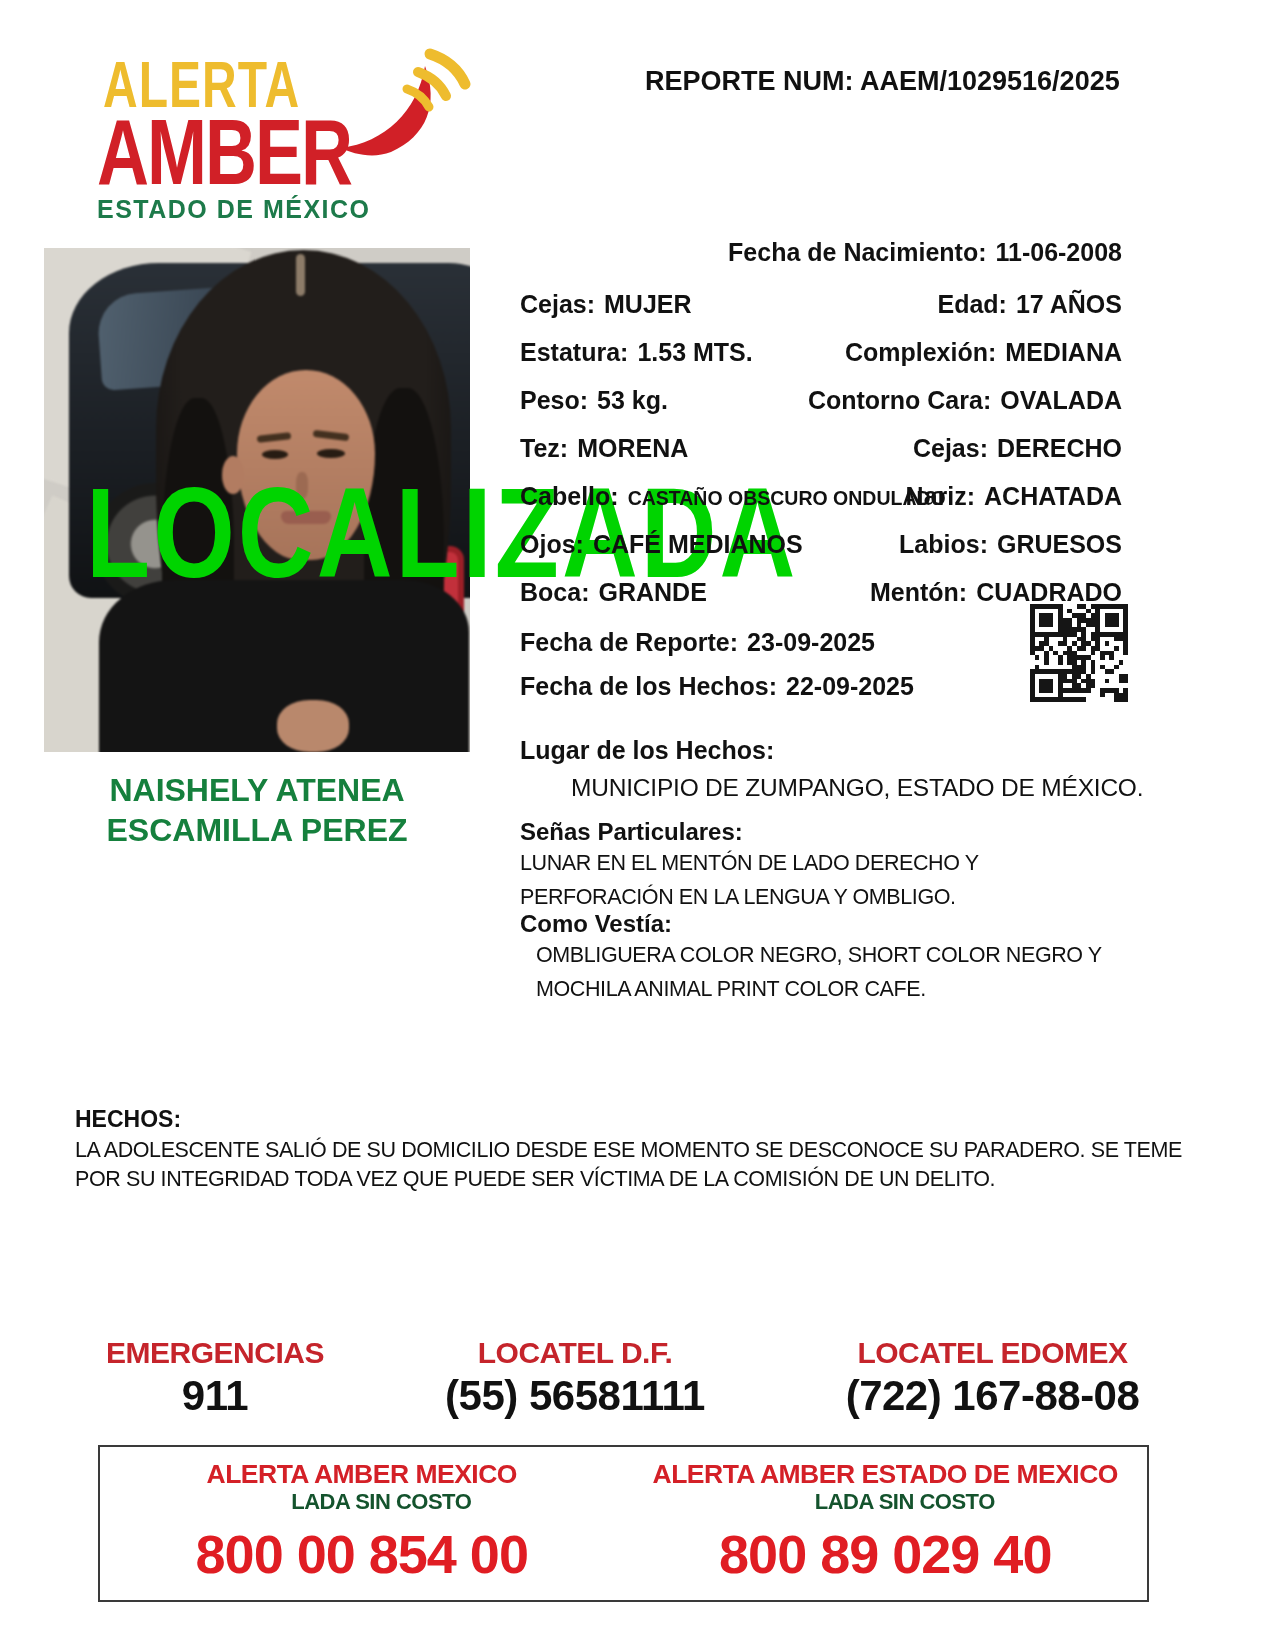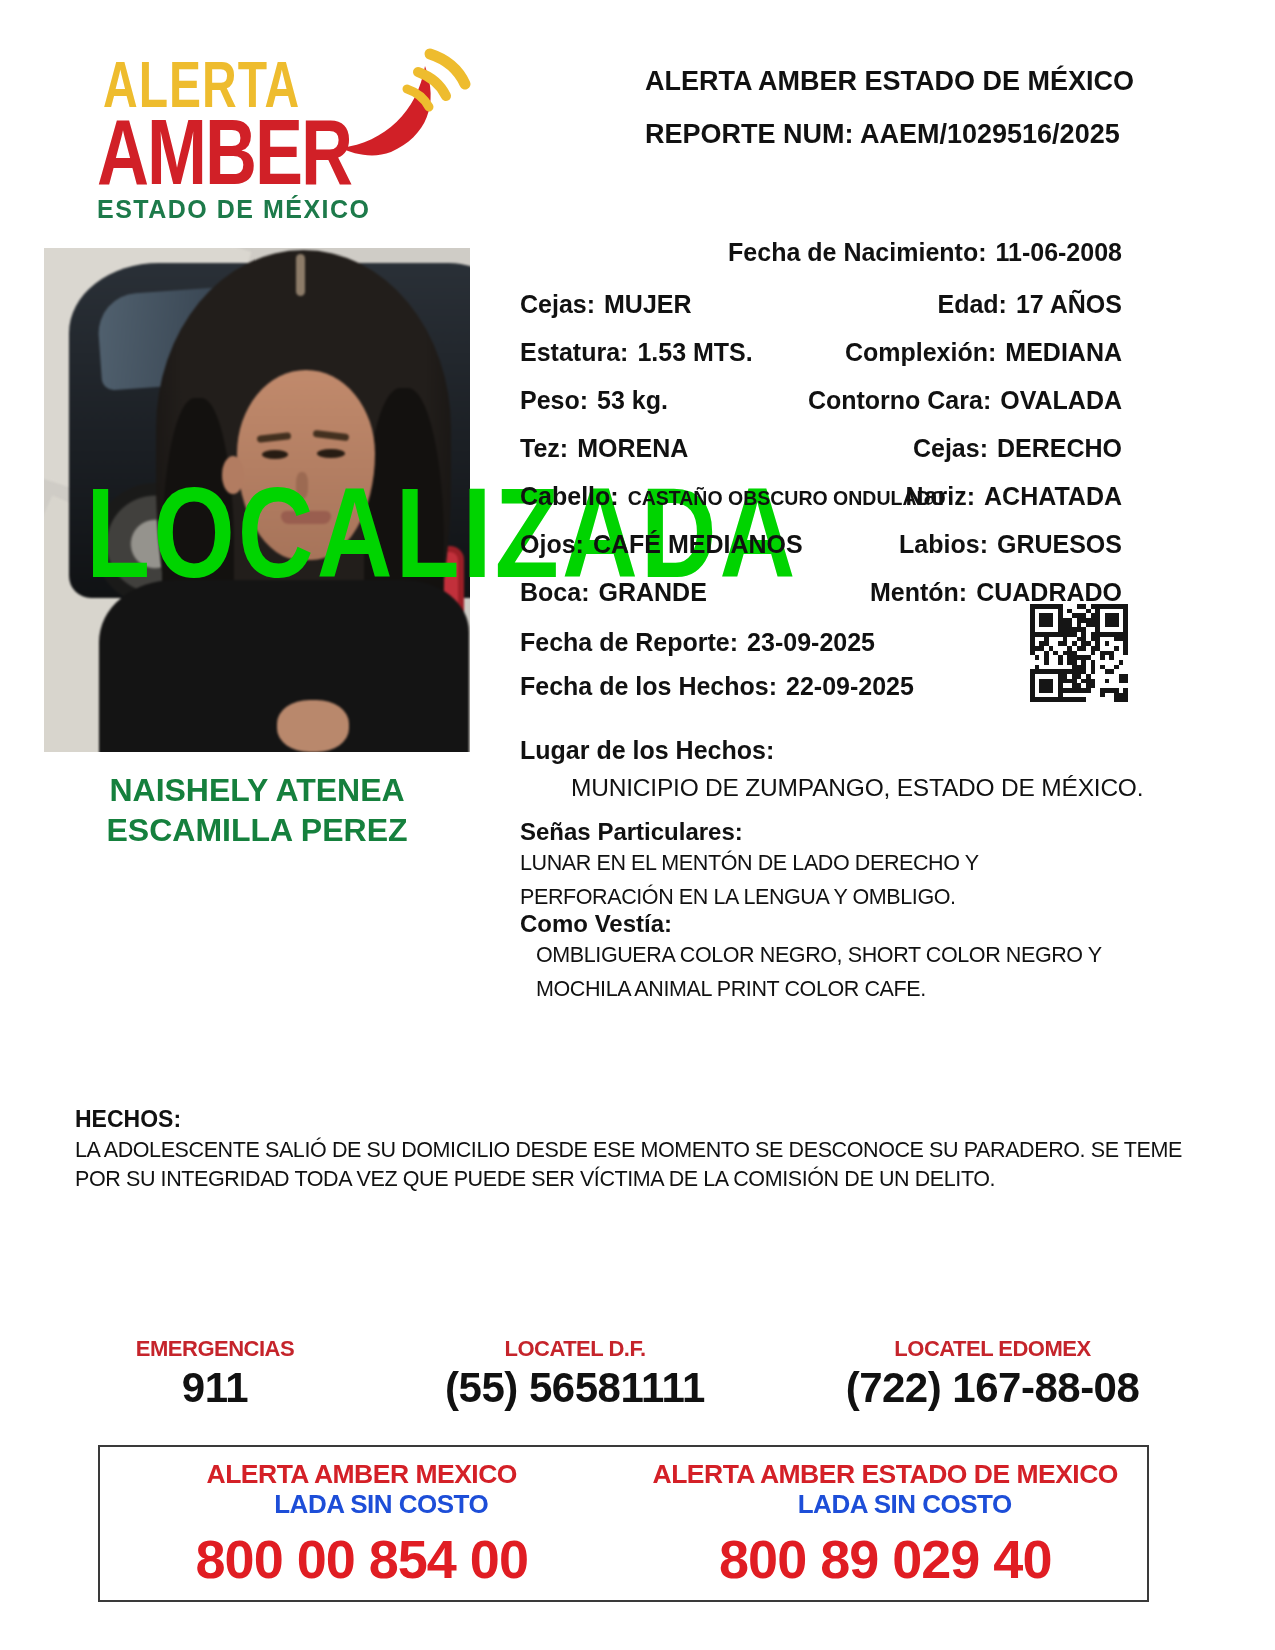--- a/index.html
+++ b/index.html
@@ -78,49 +78,48 @@
     grid-template-columns:repeat(21,1fr);grid-template-rows:repeat(21,1fr);background:#fff;z-index:3;}
   .qm{background:#fff;} .qm.d{background:#151515;}
   
   .hechos-label{position:absolute;left:75px;top:1106px;font-size:23px;font-weight:bold;color:#111;}
   .hechos-body{position:absolute;left:75px;top:1136px;width:1138px;font-size:21.5px;color:#111;
     letter-spacing:-0.4px;line-height:28.5px;}
   
   .contacts{position:absolute;left:55px;top:1336px;width:1155px;display:grid;
     grid-template-columns:320px 400px 435px;}
   .contact{text-align:center;}
-  .contact-label{color:#c5242b;font-size:22px;font-weight:bold;letter-spacing:-0.5px;}
+  .contact-label{color:#c5242b;font-size:30px;font-weight:bold;letter-spacing:-0.5px;}
   .contact-number{color:#111;font-size:42px;font-weight:bold;margin-top:2px;letter-spacing:-0.5px;}
   
   .footerbox{position:absolute;left:98px;top:1445px;width:1047px;height:153px;
     border:2px solid #3a3a3a;display:flex;}
   .fcol{flex:1;text-align:center;padding-top:12px;}
   .ftitle{color:#d42027;font-size:26.5px;font-weight:bold;letter-spacing:-0.5px;}
-  .fsub{color:#1d4ed8;font-size:26px;font-weight:bold;margin-top:-1px;letter-spacing:-0.5px;padding-left:39px;}
+  .fsub{color:#14532d;font-size:22px;font-weight:bold;margin-top:-1px;letter-spacing:-0.5px;padding-left:39px;}
   .fnumber{color:#e01d23;font-size:54px;font-weight:bold;margin-top:8px;letter-spacing:-1px;}
 </style>
 </head>
 <body>
 
 <div class="page">
 
   <div class="logo">
     <div class="logo-l1">ALERTA</div>
     <div class="logo-l2">AMBER</div>
     <div class="logo-l3">ESTADO DE MÉXICO</div>
     <svg class="swoosh" width="150" height="120" viewBox="0 0 150 120">
       <path d="M8,108 C52,102 84,72 92,26 C106,64 94,96 58,112 C40,119 20,114 8,108 Z" fill="#d12027"></path>
       <path d="M97,14 Q122,22 132,44" fill="none" stroke="#eebc2e" stroke-width="11" stroke-linecap="round"></path>
       <path d="M85,32 Q105,39 113,56" fill="none" stroke="#eebc2e" stroke-width="10" stroke-linecap="round"></path>
       <path d="M74,49 Q89,54 96,67" fill="none" stroke="#eebc2e" stroke-width="9" stroke-linecap="round"></path>
     </svg>
   </div>
 
   <div class="title-block">
-    <div class="title-line">ALERTA AMBER ESTADO DE MÉXICO</div>
     <div class="title-line">REPORTE NUM: AAEM/1029516/2025</div>
   </div>
 
   <div class="photo">
     <div class="ph-art">
       <div class="ph ph-light1"></div>
       <div class="ph ph-light2"></div>
       <div class="ph ph-car"></div>
       <div class="ph ph-window"></div>
       <div class="ph ph-wheel"></div>

